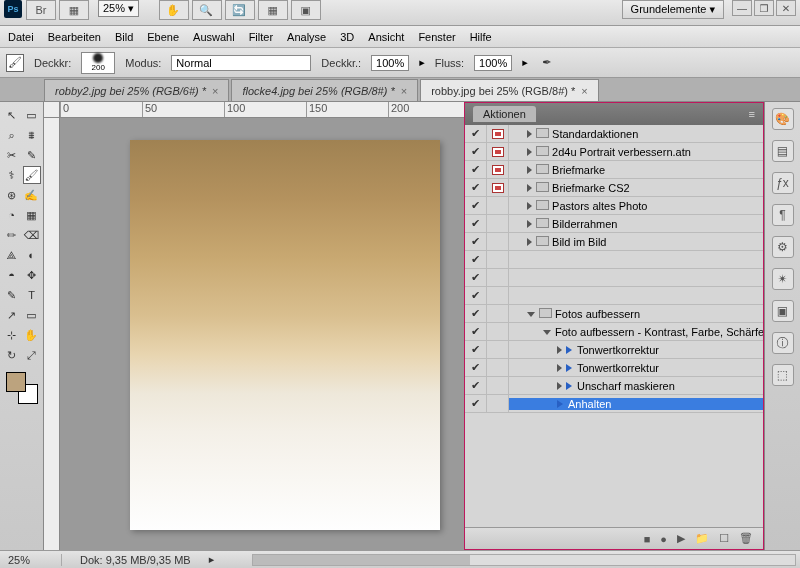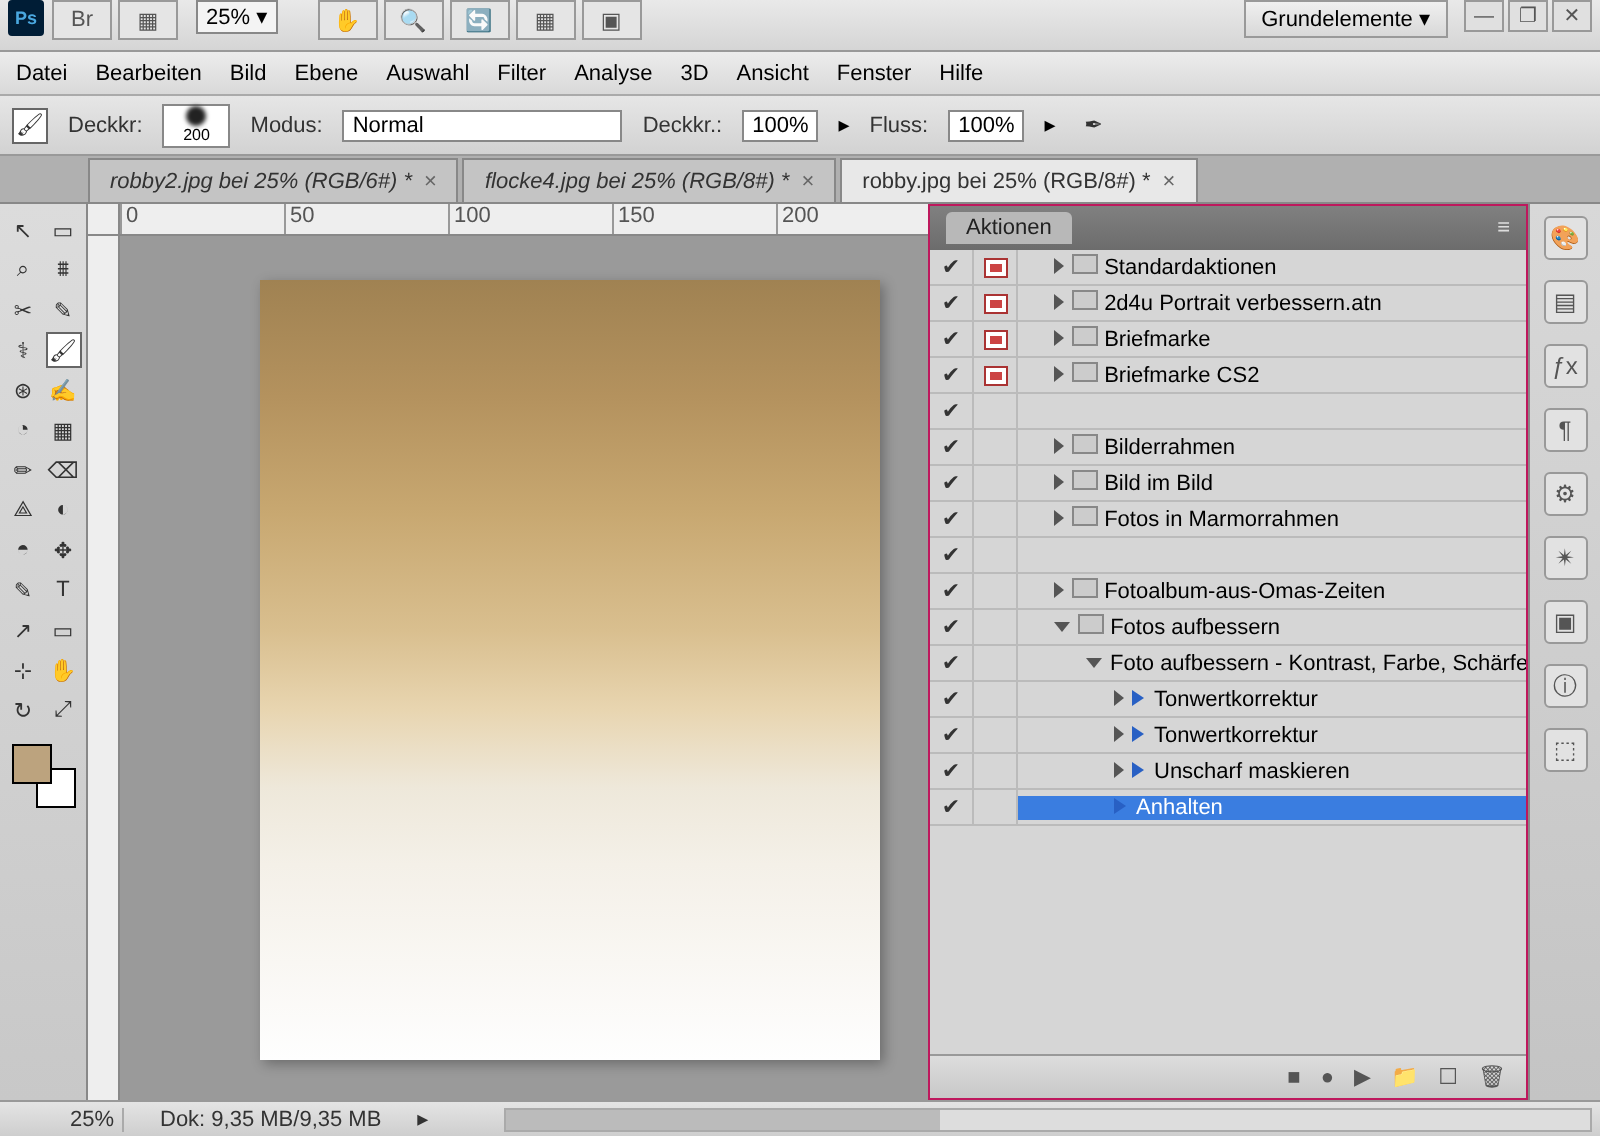--- a/index.html
+++ b/index.html
@@ -53,21 +53,21 @@
 .tri.down { border-left:4px solid transparent;border-right:4px solid transparent;border-top:5px solid #555;border-bottom:none;margin-bottom:1px;}
 .aname { padding-left:4px; flex:1; overflow:hidden; white-space:nowrap;}
 .indent1 { padding-left:18px;}
 .indent2 { padding-left:34px;}
 .indent3 { padding-left:48px;}
 .blueplay{display:inline-block;width:0;height:0;border-top:4px solid transparent;border-bottom:4px solid transparent;border-left:6px solid #2860c4;margin-right:5px;}
 .arow.selected .aname { background:#3a7de0;color:#fff; }
 .ap-footer { height:22px; background:linear-gradient(#ddd,#c8c8c8); border-top:1px solid #999;display:flex;align-items:center;justify-content:flex-end;gap:10px;padding:0 10px;color:#555;}
 .rpanels { width:36px; background:linear-gradient(#d8d8d8,#c4c4c4); border-left:1px solid #888; display:flex;flex-direction:column;align-items:center;padding-top:6px;gap:10px;}
 .rp-icon{width:22px;height:22px;border:1px solid #999;background:#e2e2e2;border-radius:3px;display:flex;align-items:center;justify-content:center;color:#555;font-size:12px;}
-.statusbar { position:absolute;bottom:0;left:0;right:0;height:18px;background:linear-gradient(#e4e4e4,#cecece);border-top:1px solid #999;display:flex;align-items:center;font-size:10px;padding:0 4px;gap:18px;color:#333;text-align:right;}
+.statusbar { position:absolute;bottom:0;left:0;right:0;height:18px;background:linear-gradient(#e4e4e4,#cecece);border-top:1px solid #999;display:flex;align-items:center;font-size:10px;padding:0 4px;gap:18px;color:#333;}
 .sb-zoom{width:58px;border-right:1px solid #aaa;padding:0 4px;}
 .sb-scroll{flex:1;height:12px;background:#ddd;border:1px solid #aaa;position:relative;margin-left:20px;}
 .sb-thumb{position:absolute;left:0;top:0;bottom:0;width:40%;background:#bbb;}
 </style>
 </head>
 <body>
 
 <div class="titlebar">
   <div class="ps-icon">Ps</div>
   <div class="tb-btn">Br</div>
@@ -248,54 +248,53 @@
             <div class="acell">
               <span class="redbox"></span>
             </div>
             <div class="aname indent1"><span class="tri"></span><span class="folder"></span> <span>Briefmarke CS2</span></div>
           </div>
           <div class="arow">
             <div class="acell">
               <span class="check">✔</span>
             </div>
             <div class="acell"></div>
+            <div class="aname indent1"><span class="tri"></span><span class="folder"></span> <span>Pastors altes Photo</span></div>
           </div>
           <div class="arow">
             <div class="acell">
               <span class="check">✔</span>
             </div>
             <div class="acell"></div>
             <div class="aname indent1"><span class="tri"></span><span class="folder"></span> <span>Bilderrahmen</span></div>
           </div>
           <div class="arow">
             <div class="acell">
               <span class="check">✔</span>
             </div>
             <div class="acell"></div>
             <div class="aname indent1"><span class="tri"></span><span class="folder"></span> <span>Bild im Bild</span></div>
           </div>
           <div class="arow">
             <div class="acell">
               <span class="check">✔</span>
             </div>
             <div class="acell"></div>
-            <div class="aname indent1"><span class="tri"></span><span class="folder"></span> <span>Fotos in Marmorrahmen</span></div>
-          </div>
-          <div class="arow">
-            <div class="acell">
-              <span class="check">✔</span>
-            </div>
-            <div class="acell"></div>
-          </div>
-          <div class="arow">
-            <div class="acell">
-              <span class="check">✔</span>
-            </div>
-            <div class="acell"></div>
-            <div class="aname indent1"><span class="tri"></span><span class="folder"></span> <span>Fotoalbum-aus-Omas-Zeiten</span></div>
+          </div>
+          <div class="arow">
+            <div class="acell">
+              <span class="check">✔</span>
+            </div>
+            <div class="acell"></div>
+          </div>
+          <div class="arow">
+            <div class="acell">
+              <span class="check">✔</span>
+            </div>
+            <div class="acell"></div>
           </div>
           <div class="arow">
             <div class="acell">
               <span class="check">✔</span>
             </div>
             <div class="acell"></div>
             <div class="aname indent1"><span class="tri down"></span><span class="folder"></span> <span>Fotos aufbessern</span></div>
           </div>
           <div class="arow">
             <div class="acell">

